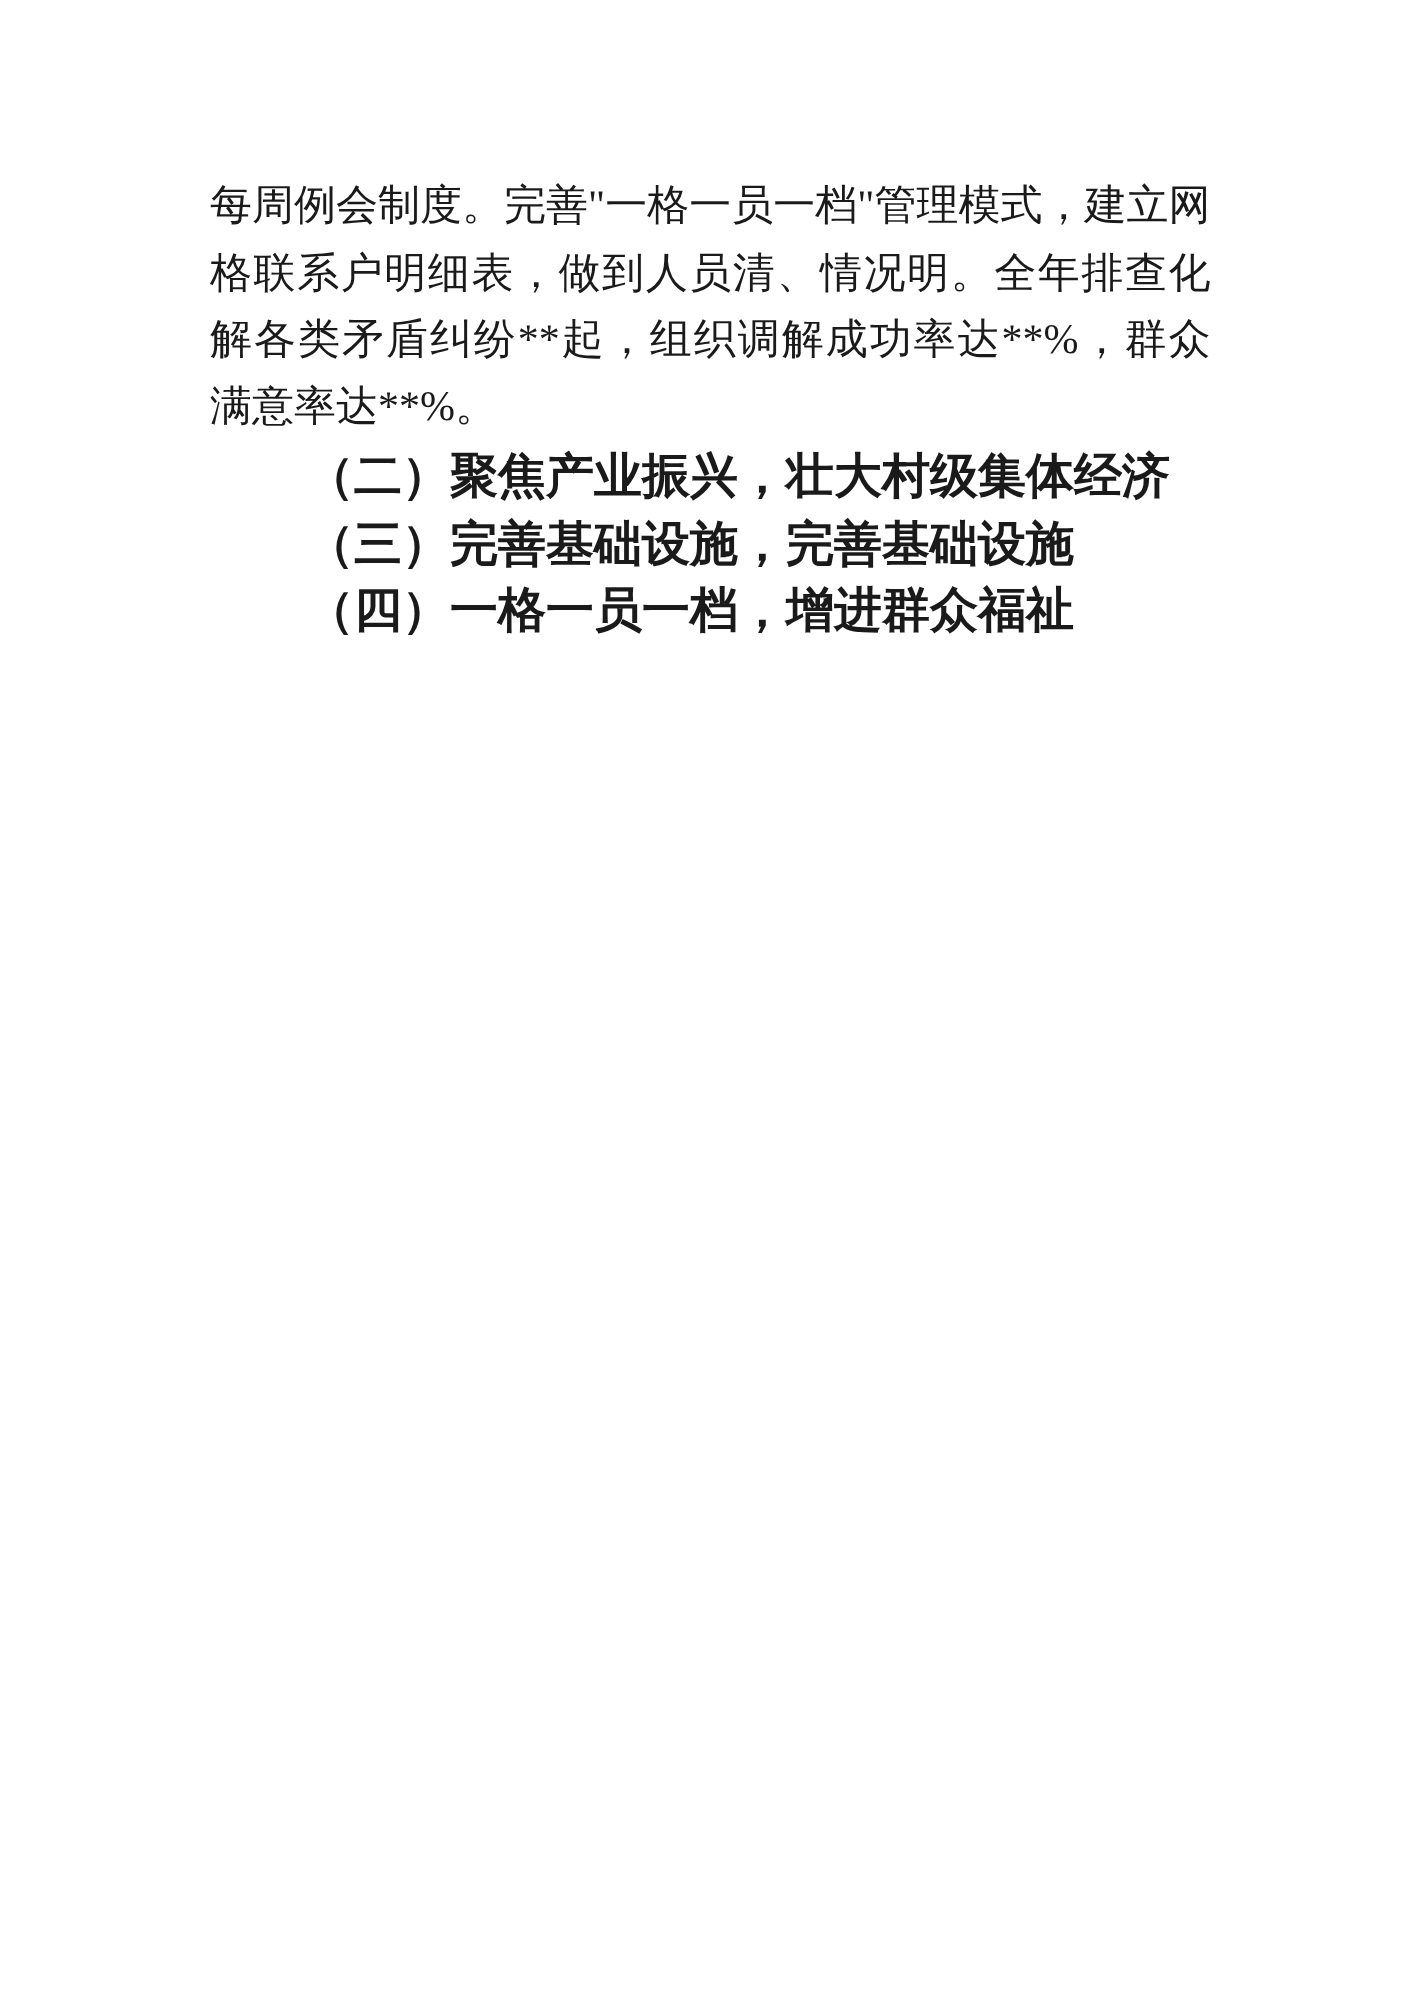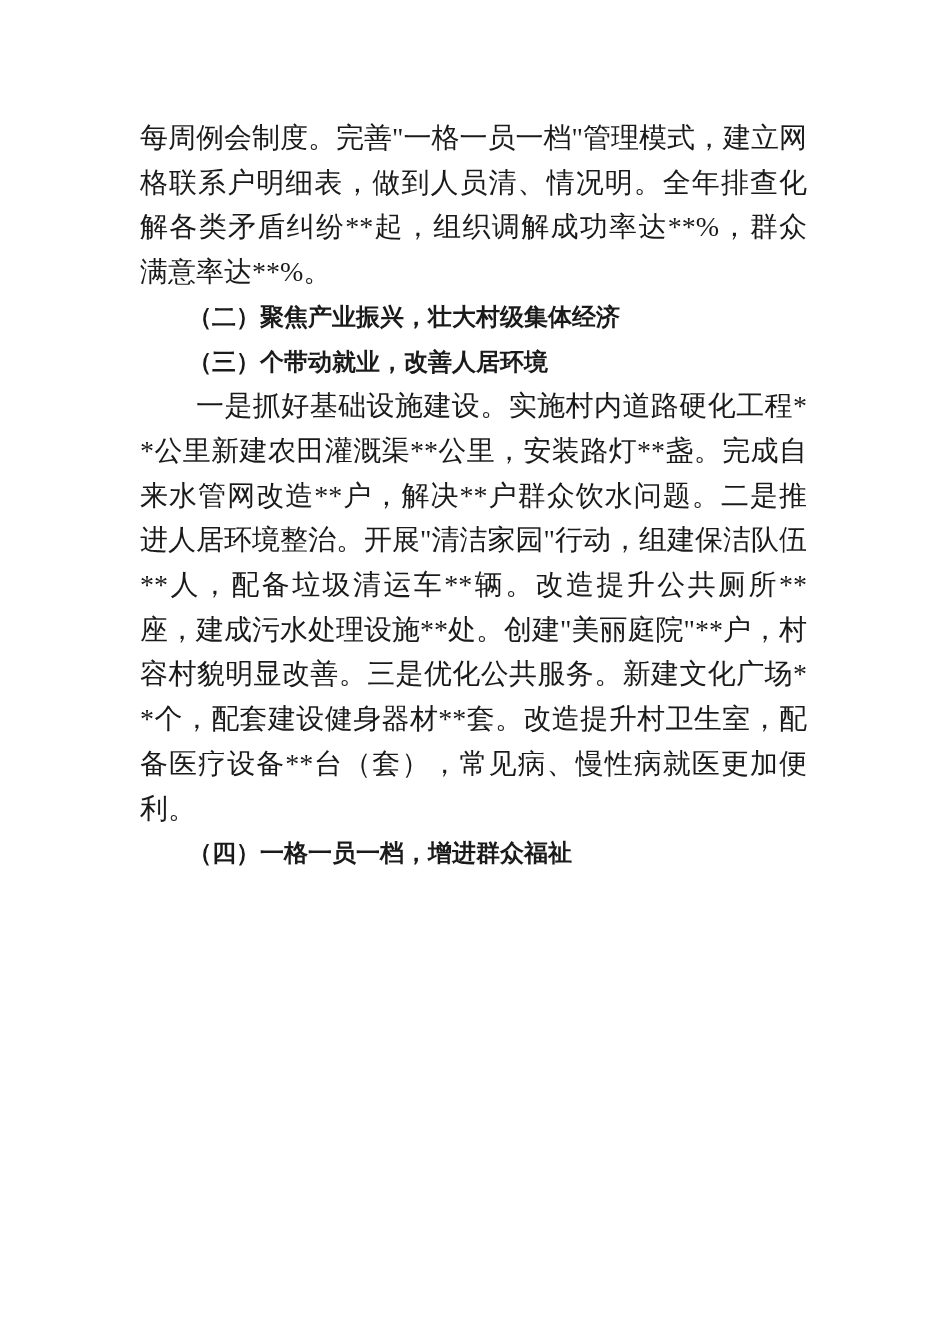--- a/index.html
+++ b/index.html
@@ -25,34 +25,33 @@
     text-align: justify;
     text-indent: 2em;
     word-break: break-all;
     font-weight: normal;
   }
   .para.no-indent {
     text-indent: 0;
   }
   .heading {
     margin: 0;
-    font-size: 24px;
+    font-size: 32px;
     line-height: 44.7px;
     font-weight: bold;
     text-indent: 2em;
     text-align: left;
   }
 </style>
 </head>
 <body>
 
 <div class="page">
   <p class="para no-indent">每周例会制度。完善"一格一员一档"管理模式，建立网格联系户明细表，做到人员清、情况明。全年排查化解各类矛盾纠纷**起，组织调解成功率达**%，群众满意率达**%。</p>
 
   <h3 class="heading">（二）聚焦产业振兴，壮大村级集体经济</h3>
 
 
-  <h3 class="heading">（三）个带动就业，改善人居环境</h3>
+  <h3 class="heading">（三）完善基础设施，完善基础设施</h3>
 
-  <p class="para">一是抓好基础设施建设。实施村内道路硬化工程**公里新建农田灌溉渠**公里，安装路灯**盏。完成自来水管网改造**户，解决**户群众饮水问题。二是推进人居环境整治。开展"清洁家园"行动，组建保洁队伍**人，配备垃圾清运车**辆。改造提升公共厕所**座，建成污水处理设施**处。创建"美丽庭院"**户，村容村貌明显改善。三是优化公共服务。新建文化广场**个，配套建设健身器材**套。改造提升村卫生室，配备医疗设备**台（套），常见病、慢性病就医更加便利。</p>
 
   <h3 class="heading">（四）一格一员一档，增进群众福祉</h3>
 </div>
 
 </body></html>

